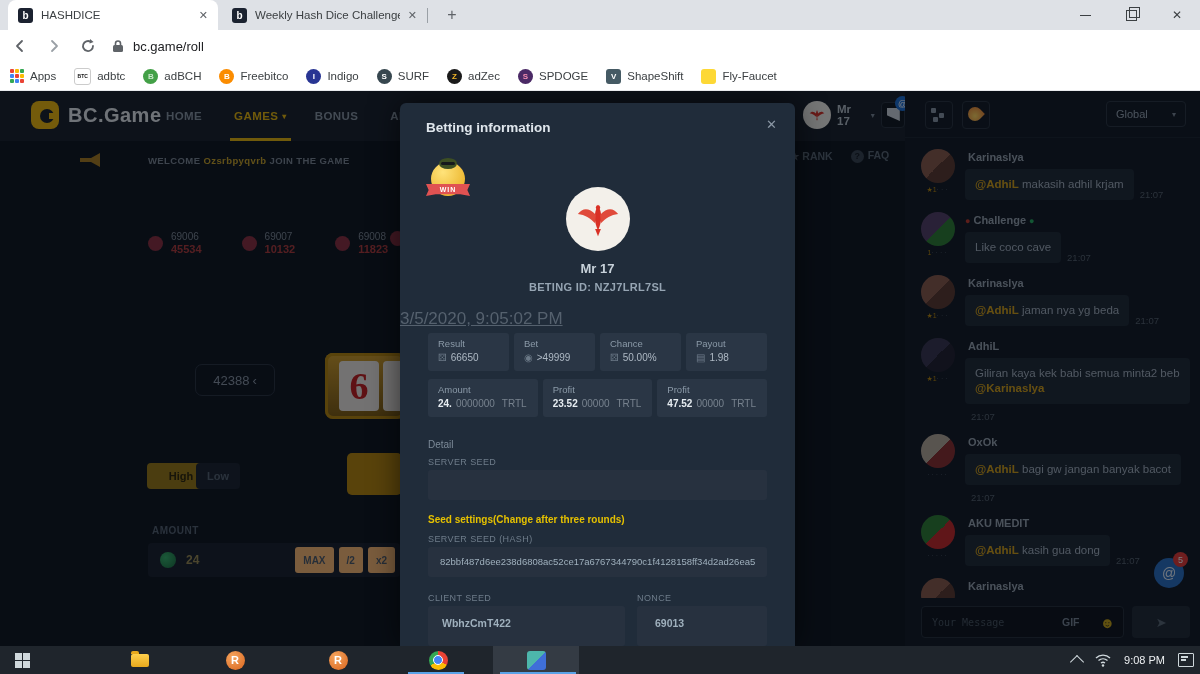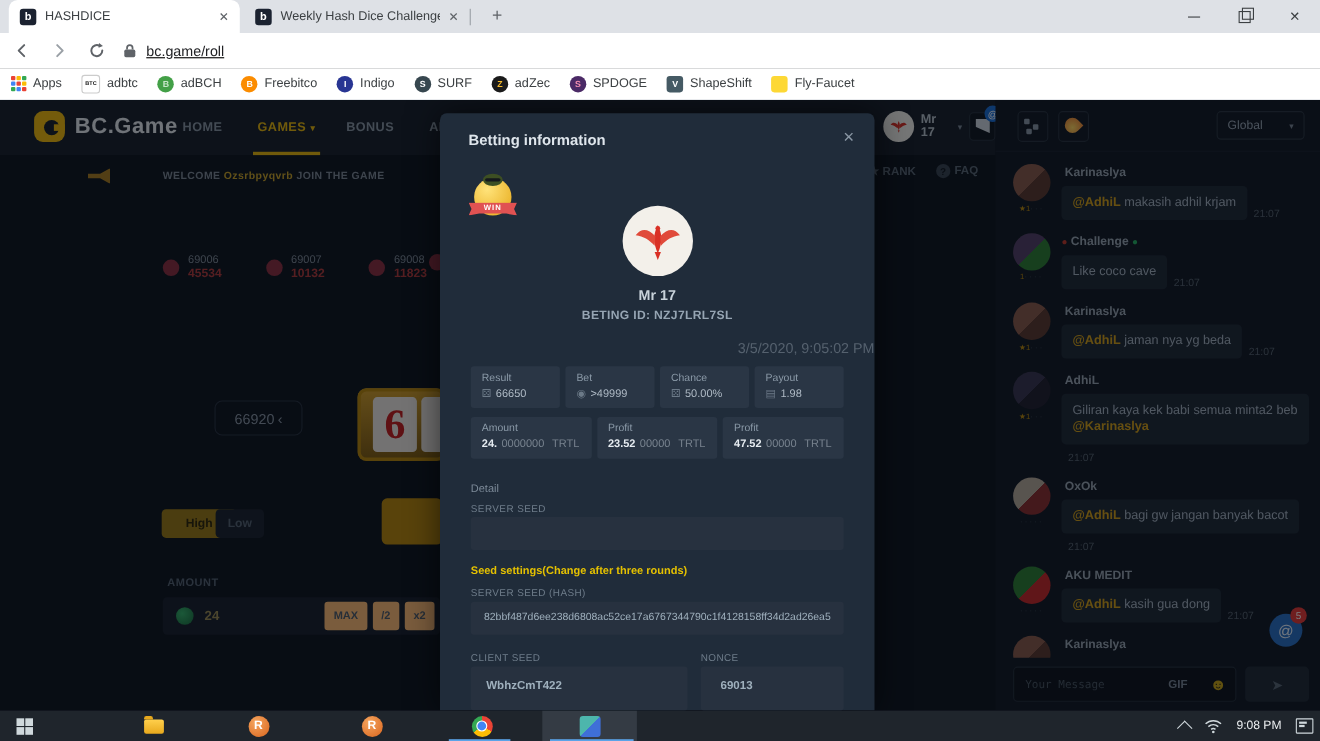--- a/index.html
+++ b/index.html
@@ -17,21 +17,21 @@
   .tab-divider{position:absolute;left:427px;top:8px;width:1px;height:15px;background:#9aa0a6;}
   .newtab{position:absolute;left:440px;top:3px;width:24px;height:24px;text-align:center;line-height:24px;
     font-size:16px;color:#5f6368;}
   .wincontrols{position:absolute;right:0;top:0;height:30px;display:flex;}
   .winbtn{width:46px;height:30px;display:flex;align-items:center;justify-content:center;color:#3c4043;font-size:12px;}
   .winbtn .minbar{width:11px;height:1px;background:#3c4043;}
   .winbtn .restore{width:9px;height:9px;border:1px solid #3c4043;position:relative;background:#dee1e6;}
   .winbtn .restore:before{content:"";position:absolute;left:2px;top:-4px;width:9px;height:9px;border:1px solid #3c4043;}
   #toolbar{position:absolute;top:30px;left:0;width:1200px;height:32px;background:#fff;display:flex;align-items:center;}
   .navbtn{width:28px;height:28px;margin-left:6px;display:flex;align-items:center;justify-content:center;}
-  .omni{display:flex;align-items:center;margin-left:10px;width:770px;text-decoration:underline;}
+  .omni{display:flex;align-items:center;margin-left:10px;width:770px;}
   .urltext{font-size:13px;color:#202124;margin-left:9px;}
   .tb-right{position:absolute;right:8px;top:30px;height:32px;display:flex;align-items:center;gap:11px;}
   .ext-sep{width:1px;height:18px;background:#dadce0;}
   .ext-badge{display:flex;align-items:center;gap:5px;}
   .ext-badge .cam{width:19px;height:16px;border:2px solid #9aa0a6;border-radius:4px;position:relative;}
   .ext-badge .cam:before{content:"";position:absolute;left:4px;top:2px;width:7px;height:7px;border:2px solid #9aa0a6;border-radius:50%;}
   .ext-num{font-size:12px;color:#202124;}
   .greenup{width:19px;height:19px;border-radius:50%;background:#1e8e3e;color:#fff;font-size:11px;font-weight:bold;
     display:flex;align-items:center;justify-content:center;}
   #bookmarks{position:absolute;top:62px;left:0;width:1200px;height:29px;background:#fff;
@@ -150,21 +150,21 @@
     background:radial-gradient(circle at 35% 30%,#ffe37a,#e6a817);}
   .winbadge .frog{position:absolute;left:13px;top:0px;width:18px;height:11px;border-radius:50%;background:#3d4f23;}
   .winbadge .frog:after{content:"";position:absolute;left:2px;top:4px;width:14px;height:3px;background:#15181c;border-radius:2px;}
   .winbadge .ribbon{position:absolute;left:0;top:26px;width:44px;height:12px;background:#e05252;
     clip-path:polygon(0 0,100% 0,94% 50%,100% 100%,78% 85%,22% 85%,0 100%,6% 50%);
     color:#fff;font-size:7px;font-weight:bold;text-align:center;line-height:11px;letter-spacing:1px;}
   .m-avatar{position:absolute;left:50%;top:84px;transform:translateX(-50%);width:64px;height:64px;border-radius:50%;
     background:#f3f0ea;display:flex;align-items:center;justify-content:center;}
   .m-name{position:absolute;left:0;right:0;top:158px;text-align:center;font-size:13px;font-weight:bold;color:#c8d2da;}
   .m-id{position:absolute;left:0;right:0;top:178px;text-align:center;font-size:11px;font-weight:bold;color:#96a5b3;letter-spacing:.3px;}
-  .m-date{position:absolute;left:0;right:0;top:206px;text-align:right;font-size:13px;color:#55616e;}
+  .m-date{position:absolute;left:0;right:0;top:206px;text-align:left;font-size:17px;color:#55616e;text-decoration:underline;}
   .statrow{position:absolute;left:28px;width:339px;display:flex;gap:5px;}
   #statrow1{top:230px;}
   #statrow2{top:276px;}
   .statbox{flex:1;background:#2a3645;border-radius:3px;height:38px;padding:5px 0 0 10px;box-sizing:border-box;}
   .statlabel{font-size:9.5px;color:#8b9aa8;margin-bottom:3px;}
   .statval{font-size:10px;color:#aeb9c4;display:flex;align-items:center;gap:4px;}
   .statico{color:#6c7a88;font-size:10px;}
   .sv-bold{color:#e6ecf1;font-weight:bold;}
   .sv-dim{color:#77828e;}
   .sv-unit{color:#77828e;margin-left:3px;}
@@ -458,21 +458,21 @@
             <div class="round">69008</div>
             <div class="res">11823</div>
           </span>
         </div>
       </div>
     <div class="hist" style="position:absolute;left:390px;top:140px;">
       <span class="dot"></span>
     </div>
 
     <div id="targetbox">
-      <span>66920</span>
+      <span>42388</span>
         <span>‹</span>
     </div>
     <div id="slot">
       <span class="win1">6</span>
       <span class="win2"></span>
     </div>
     <div id="goldbtn"></div>
     <div id="highbtn">High</div>
     <div id="lowbtn">Low</div>
 

